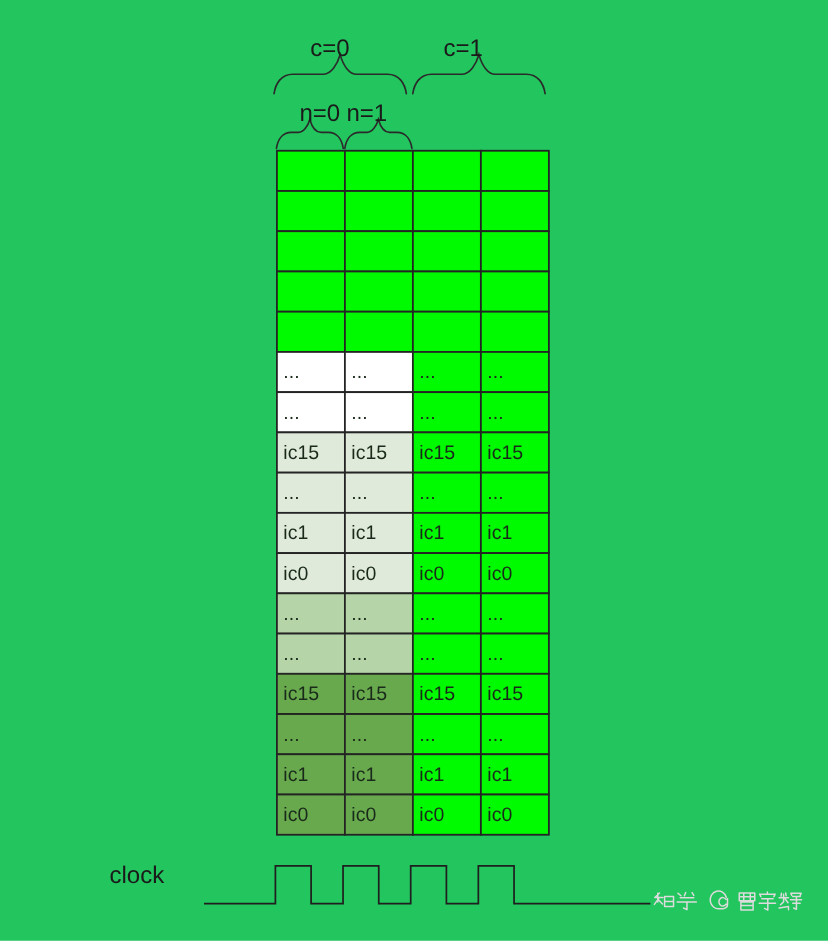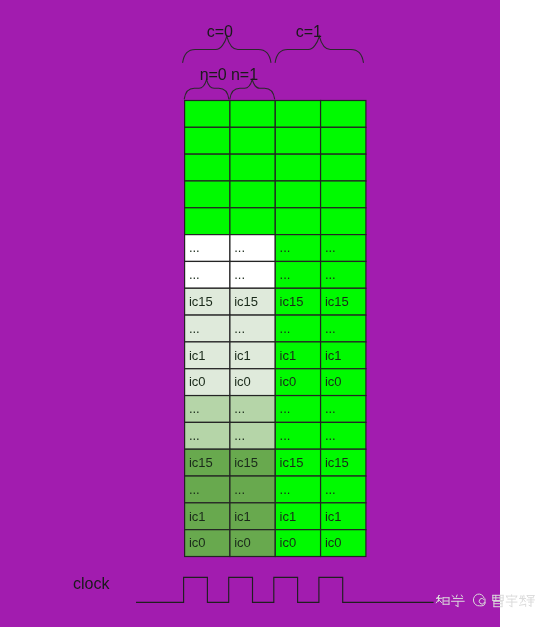--- a/index.html
+++ b/index.html
@@ -1,19 +1,19 @@
 <!DOCTYPE html>
 <html><head>
 <meta charset="utf-8">
 <title>memory bank / clock timing diagram</title>
 <style>
   html,body{margin:0;padding:0;}
   body{width:552px;height:627px;background:#ffffff;overflow:hidden;
        font-family:"Liberation Sans",sans-serif;position:relative;}
-  #stage{position:absolute;left:0;top:0;width:500px;height:627px;background:#a21caf;}
+  #stage{position:absolute;left:0;top:0;width:552px;height:627px;background:#22c55e;}
   svg#scene{position:absolute;left:0;top:0;width:552px;height:627px;}
   #scene text{font-family:"Liberation Sans",sans-serif;}
   .lbl{font-size:16px;fill:#1a1a1a;}
   .cellTxt{font-size:13px;}
   .brace{fill:none;stroke:#2a2a2a;stroke-width:1.1;stroke-linecap:round;}
   .wave{fill:none;stroke:#1f1f1f;stroke-width:1.15;stroke-linejoin:miter;stroke-linecap:butt;}
   .wm{fill:none;stroke:#dcdcdc;stroke-width:1;stroke-linecap:round;}
 </style>
 </head>
 <body>

